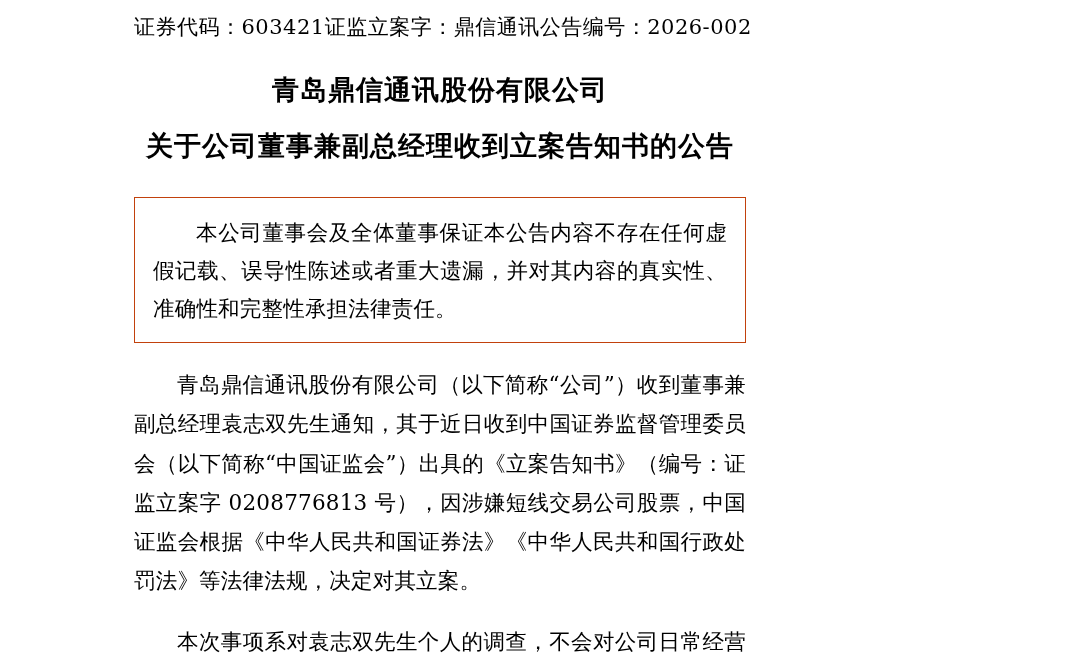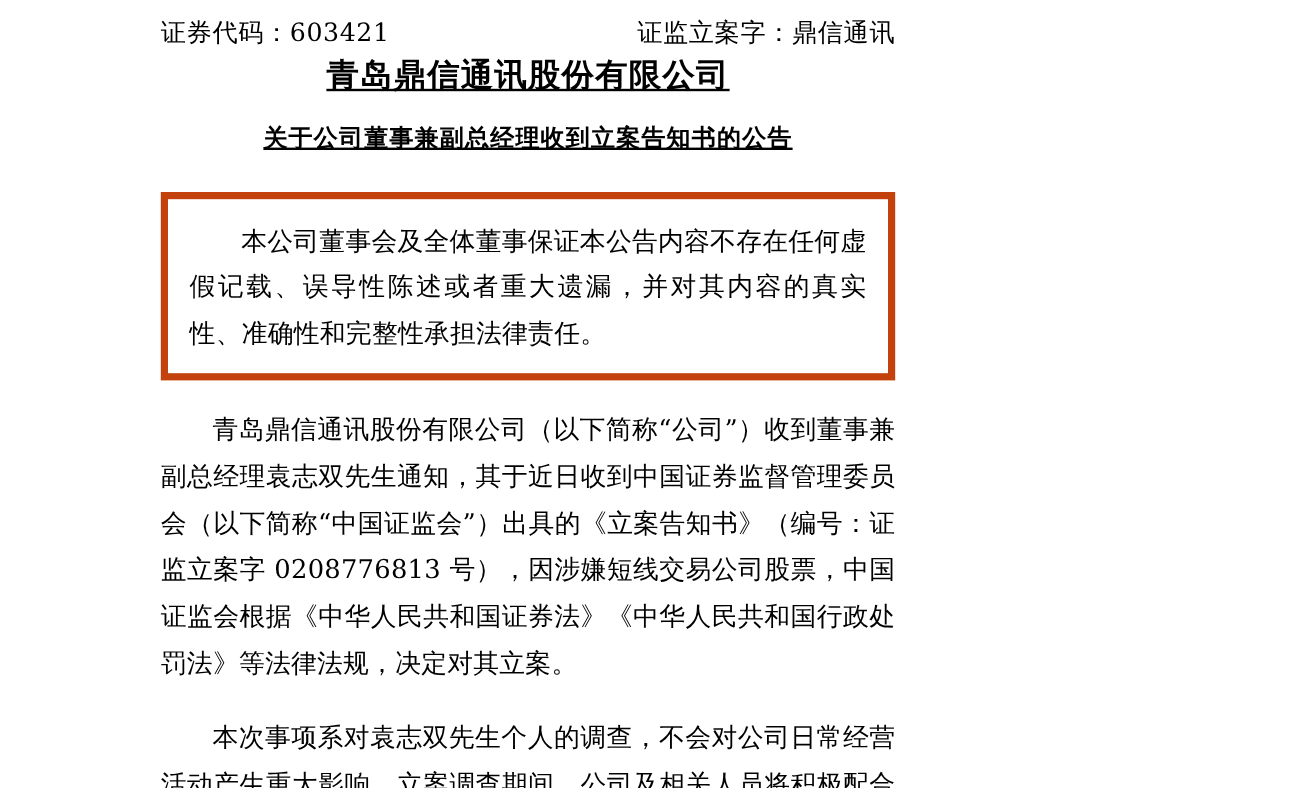--- a/index.html
+++ b/index.html
@@ -28,41 +28,40 @@
     font-size: 21px;
     letter-spacing: 0.5px;
     padding-top: 12px;
     line-height: 1.5;
   }
   .header-item {
     white-space: nowrap;
   }
   .title-block {
     text-align: center;
-    text-decoration: underline;
+    margin-top: 26px;
   }
   .title-main {
     font-size: 27px;
     font-weight: bold;
     letter-spacing: 1px;
     line-height: 1.5;
   }
   .title-sub {
-    font-size: 20px;
+    font-size: 27px;
     font-weight: bold;
     letter-spacing: 1px;
     line-height: 1.5;
     margin-top: 16px;
   }
   .notice-box {
     margin-top: 30px;
-    border: 6px solid #c2410c;
+    border: 1px solid #c2410c;
     padding: 16px 18px 14px 18px;
     box-sizing: border-box;
-    font-family: Liberation Serif, serif;
   }
   .notice-text {
     font-size: 21.5px;
     line-height: 1.78;
     text-align: justify;
     text-justify: inter-ideograph;
     text-indent: 2em;
     letter-spacing: 0.2px;
   }
   .body-para {
@@ -76,20 +75,21 @@
   }
 </style>
 </head>
 <body>
 
 <div class="page">
 
   <div class="header-row">
     <span class="header-item">证券代码：603421</span>
     <span class="header-item">证监立案字：鼎信通讯</span>
+    <span class="header-item">公告编号：2026-002</span>
   </div>
 
   <div class="title-block">
     <div class="title-main">青岛鼎信通讯股份有限公司</div>
     <div class="title-sub">关于公司董事兼副总经理收到立案告知书的公告</div>
   </div>
 
   <div class="notice-box">
     <div class="notice-text">本公司董事会及全体董事保证本公告内容不存在任何虚假记载、误导性陈述或者重大遗漏，并对其内容的真实性、准确性和完整性承担法律责任。</div>
   </div>

